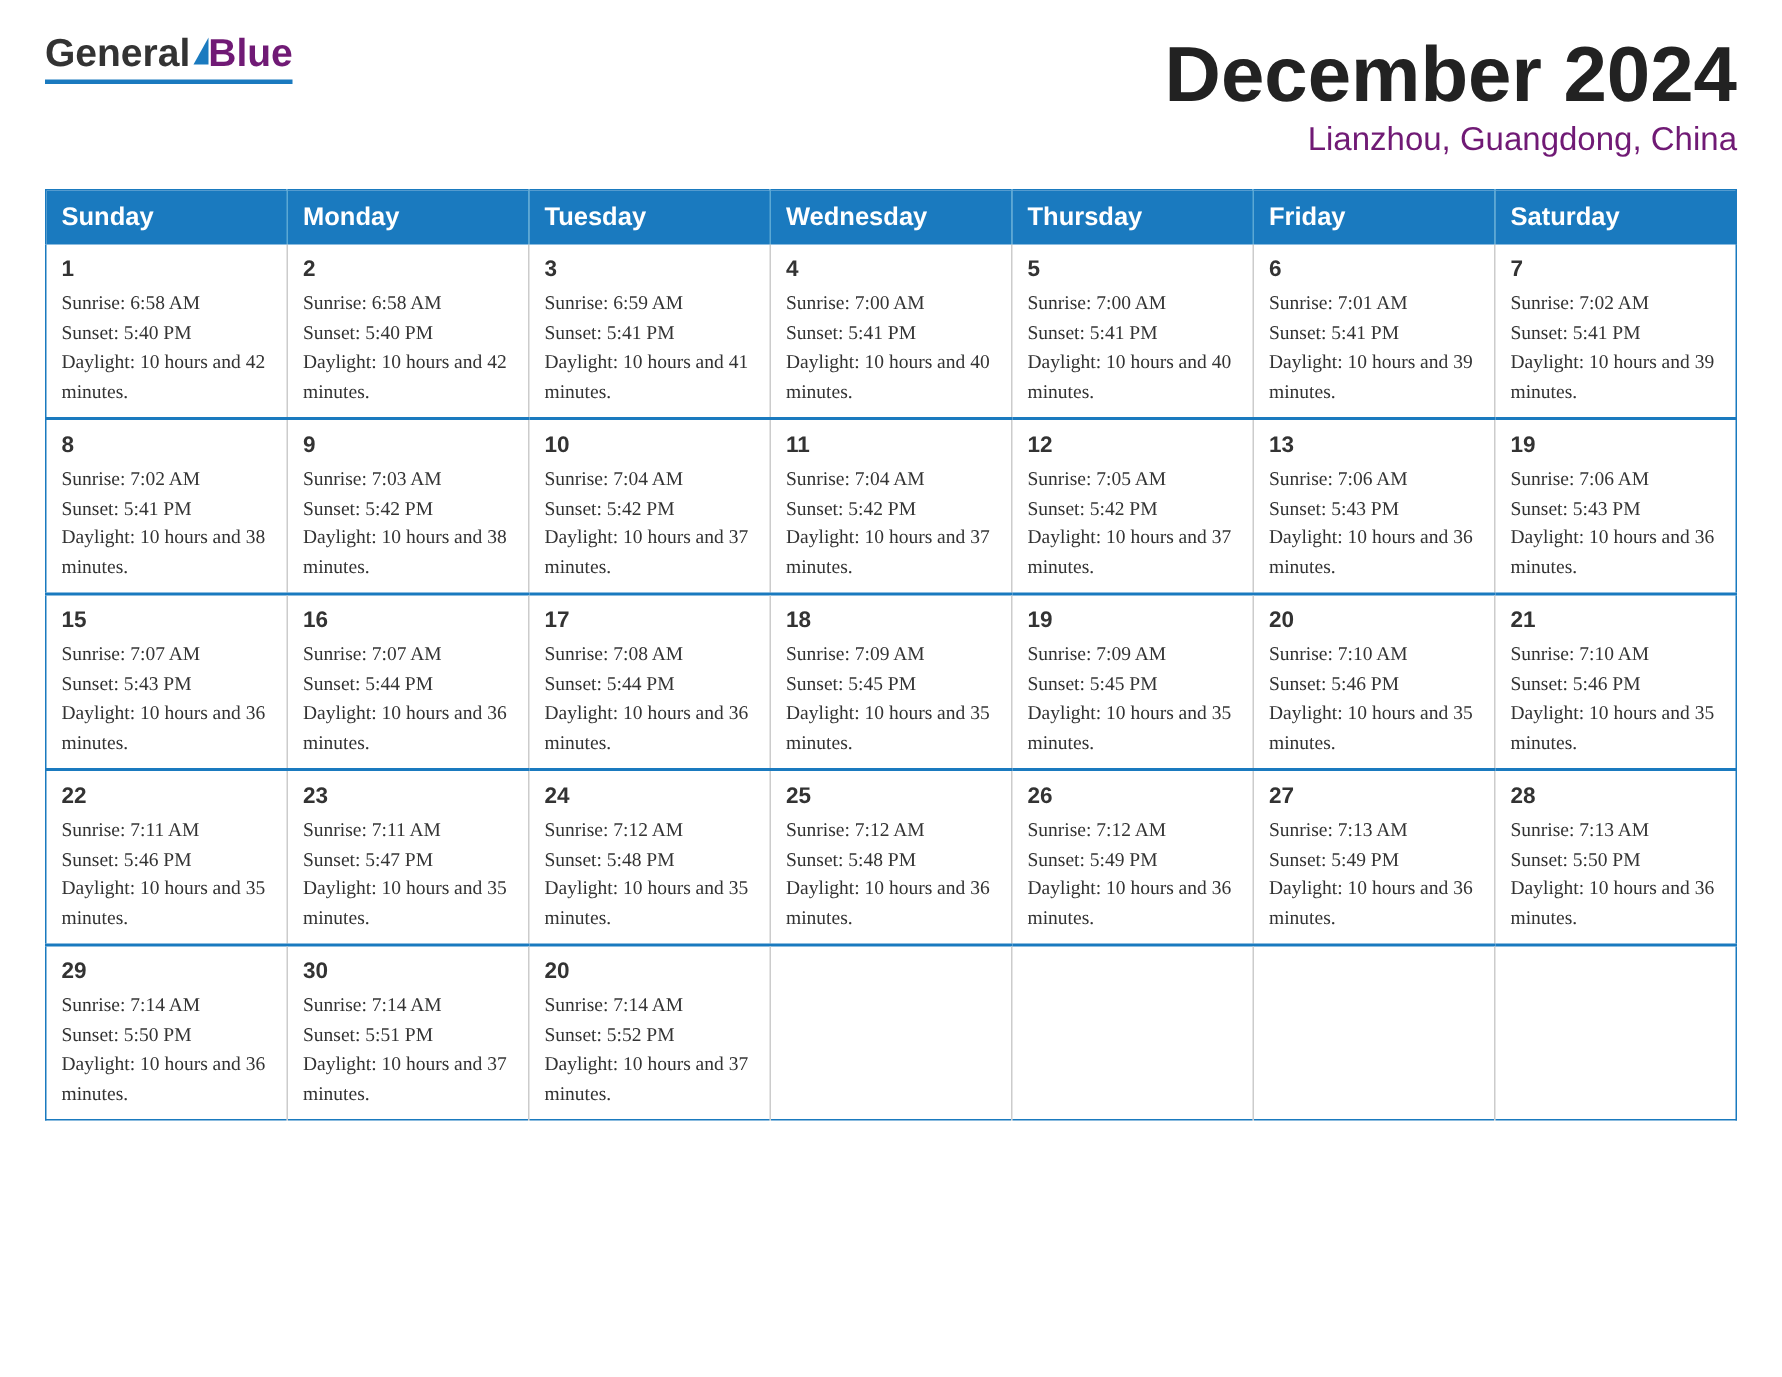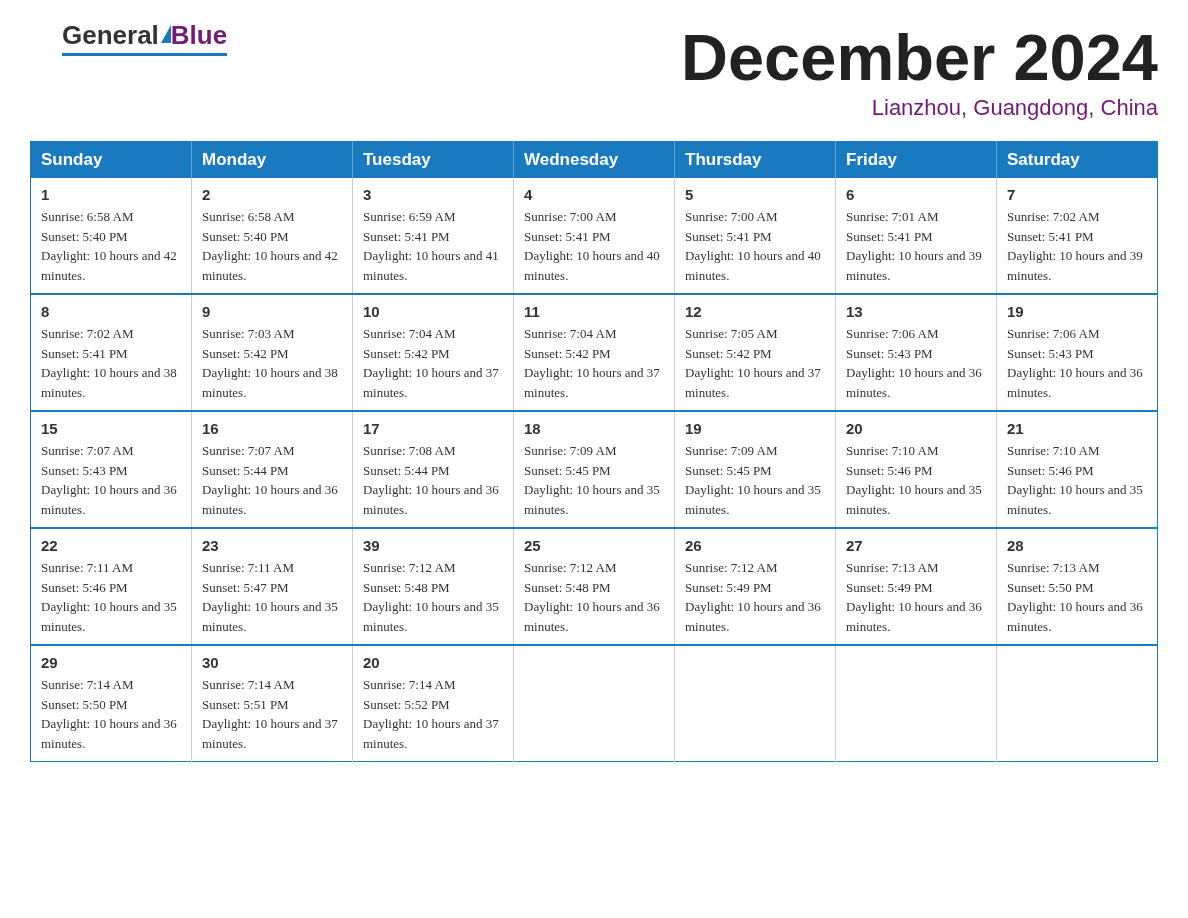--- a/index.html
+++ b/index.html
@@ -13,21 +13,20 @@
     .header-area {
       display: flex;
       justify-content: space-between;
       align-items: flex-start;
       margin-bottom: 20px;
     }
     .logo {
       display: flex;
       flex-direction: column;
       align-items: flex-start;
-      margin-left: 32px;
     }
     .logo-text {
       display: flex;
       align-items: center;
     }
     .logo-general {
       font-size: 26px;
       font-weight: bold;
       color: #333;
     }
@@ -52,21 +51,21 @@
     .logo-underline {
       height: 3px;
       background: #1a7abf;
       width: 100%;
       margin-top: 2px;
     }
     .title-area {
       text-align: right;
     }
     .title-area h1 {
-      font-size: 65px;
+      font-size: 52px;
       font-weight: bold;
       color: #222;
     }
     .title-area h2 {
       font-size: 22px;
       font-weight: normal;
       color: #701a75;
     }
     .calendar-table {
       width: 100%;
@@ -197,21 +196,21 @@
         <td><span class="day-number">20</span>
         <span class="day-info">Sunrise: 7:10 AM<br>Sunset: 5:46 PM<br>Daylight: 10 hours and 35 minutes.</span></td>
         <td><span class="day-number">21</span>
         <span class="day-info">Sunrise: 7:10 AM<br>Sunset: 5:46 PM<br>Daylight: 10 hours and 35 minutes.</span></td>
       </tr>
       <tr>
         <td><span class="day-number">22</span>
         <span class="day-info">Sunrise: 7:11 AM<br>Sunset: 5:46 PM<br>Daylight: 10 hours and 35 minutes.</span></td>
         <td><span class="day-number">23</span>
         <span class="day-info">Sunrise: 7:11 AM<br>Sunset: 5:47 PM<br>Daylight: 10 hours and 35 minutes.</span></td>
-        <td><span class="day-number">39</span>
+        <td><span class="day-number">24</span>
         <span class="day-info">Sunrise: 7:12 AM<br>Sunset: 5:48 PM<br>Daylight: 10 hours and 35 minutes.</span></td>
         <td><span class="day-number">25</span>
         <span class="day-info">Sunrise: 7:12 AM<br>Sunset: 5:48 PM<br>Daylight: 10 hours and 36 minutes.</span></td>
         <td><span class="day-number">26</span>
         <span class="day-info">Sunrise: 7:12 AM<br>Sunset: 5:49 PM<br>Daylight: 10 hours and 36 minutes.</span></td>
         <td><span class="day-number">27</span>
         <span class="day-info">Sunrise: 7:13 AM<br>Sunset: 5:49 PM<br>Daylight: 10 hours and 36 minutes.</span></td>
         <td><span class="day-number">28</span>
         <span class="day-info">Sunrise: 7:13 AM<br>Sunset: 5:50 PM<br>Daylight: 10 hours and 36 minutes.</span></td>
       </tr>

